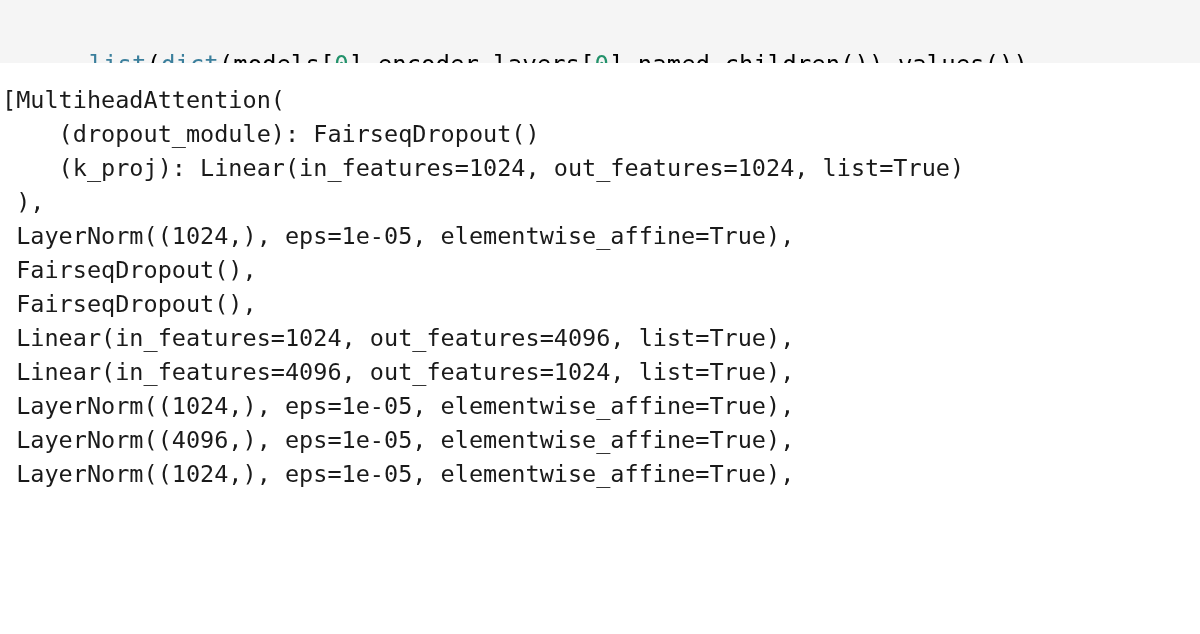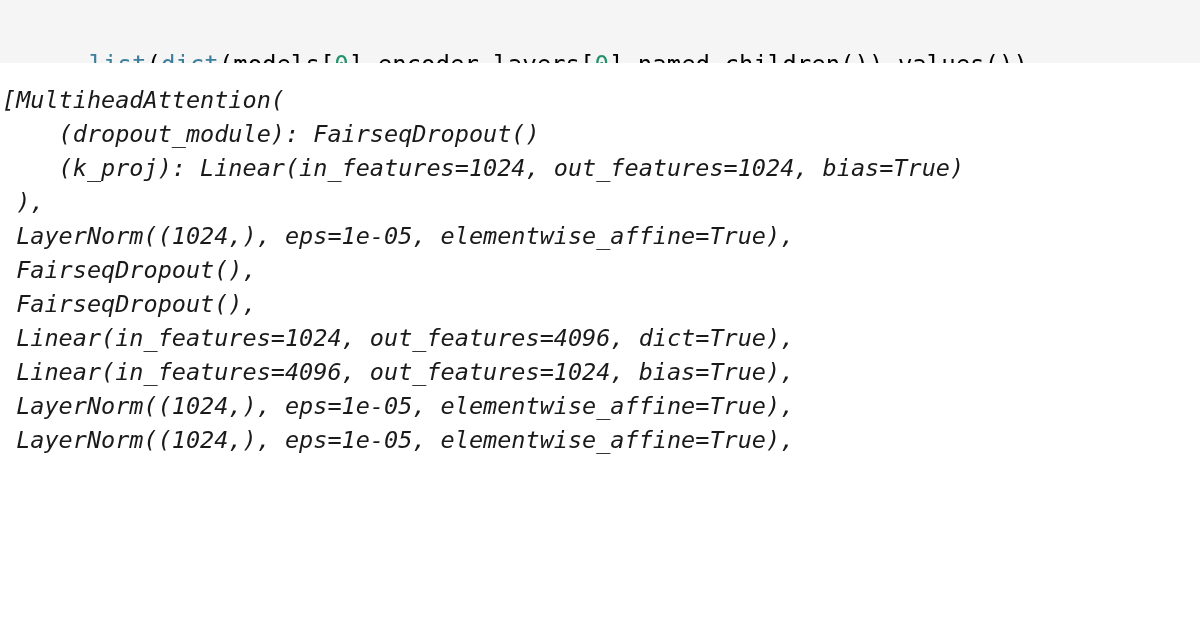--- a/index.html
+++ b/index.html
@@ -41,21 +41,20 @@
   .tok-builtin { color: #3b7f9c; }
   .tok-number  { color: #23926b; }
   .tok-plain   { color: #000000; }
 
   
   .output-area {
     background: #ffffff;
     flex: 1 1 auto;
     padding: 20px 0 0 2px;
     box-sizing: border-box;
-    font-style: italic;
   }
   .out-line {
     font-family: "DejaVu Sans Mono", "Liberation Mono", monospace;
     font-size: 23.5px;
     line-height: 34px;
     white-space: pre;
     color: #1a1a1a;
     letter-spacing: 0px;
   }
 </style>
@@ -66,24 +65,25 @@
 
   <div class="input-area">
     <div class="code-line">
       <span class="tok-builtin">list</span><span class="tok-plain">(</span><span class="tok-builtin">dict</span><span class="tok-plain">(models[</span><span class="tok-number">0</span><span class="tok-plain">].encoder.layers[</span><span class="tok-number">0</span><span class="tok-plain">].named_children()).values())</span>
     </div>
   </div>
 
   <div class="output-area">
     <div class="out-line">[MultiheadAttention(</div>
     <div class="out-line">    (dropout_module): FairseqDropout()</div>
-    <div class="out-line">    (k_proj): Linear(in_features=1024, out_features=1024, bias=True)</div>
+    <div class="out-line">    (k_proj): Linear(in_features=1024, out_features=1024, list=True)</div>
     <div class="out-line"> ),</div>
     <div class="out-line"> LayerNorm((1024,), eps=1e-05, elementwise_affine=True),</div>
     <div class="out-line"> FairseqDropout(),</div>
     <div class="out-line"> FairseqDropout(),</div>
-    <div class="out-line"> Linear(in_features=1024, out_features=4096, dict=True),</div>
-    <div class="out-line"> Linear(in_features=4096, out_features=1024, bias=True),</div>
+    <div class="out-line"> Linear(in_features=1024, out_features=4096, list=True),</div>
+    <div class="out-line"> Linear(in_features=4096, out_features=1024, list=True),</div>
     <div class="out-line"> LayerNorm((1024,), eps=1e-05, elementwise_affine=True),</div>
+    <div class="out-line"> LayerNorm((4096,), eps=1e-05, elementwise_affine=True),</div>
     <div class="out-line"> LayerNorm((1024,), eps=1e-05, elementwise_affine=True),</div>
   </div>
 
 </div>
 
 </body></html>

